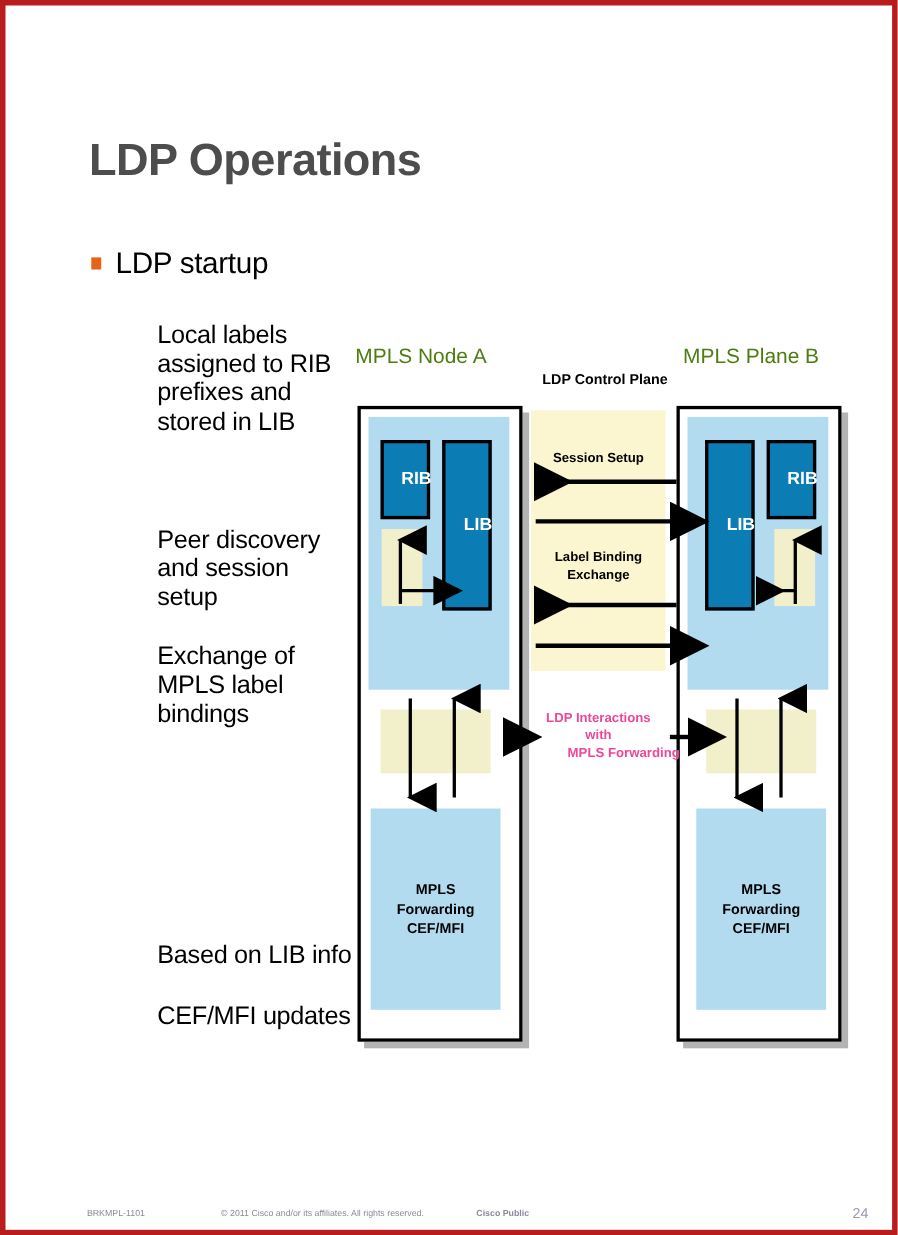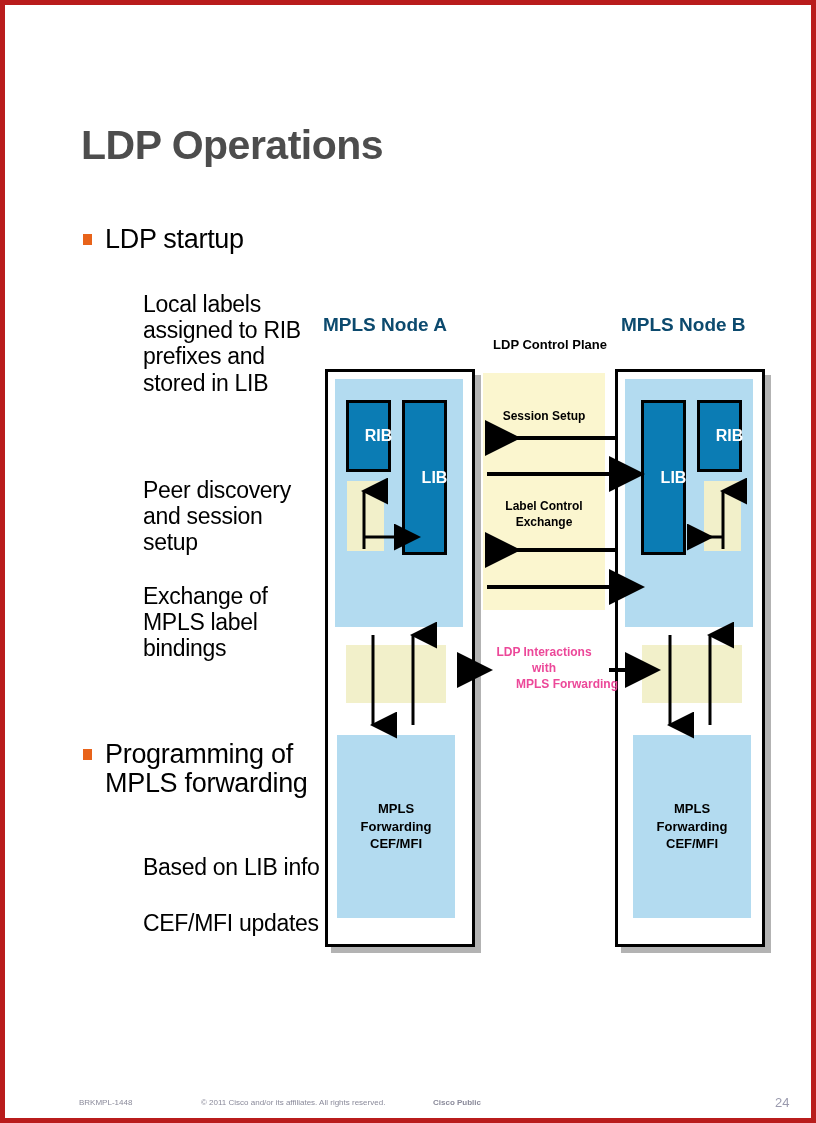--- a/index.html
+++ b/index.html
@@ -53,22 +53,22 @@
   }
   
   .diagram{
     position:absolute;
     left:310px;top:300px;
     width:470px;height:650px;
   }
   .node-heading{
     position:absolute;
     font-size:19px;
-    font-weight:bold;
-    color:#0c4a6e;
+    font-weight:normal;
+    color:#4d7c0f;
     white-space:nowrap;
   }
   .center-heading{
     position:absolute;
     font-size:13px;
     font-weight:bold;
     color:#000000;
     white-space:nowrap;
     text-align:center;
   }
@@ -160,34 +160,30 @@
     <span class="marker"></span>
     <span>LDP startup</span>
   </div>
 
   <div class="bullet-l2" style="left:138px;top:286px;width:176px;">Local labels assigned to RIB prefixes and stored in LIB</div>
 
   <div class="bullet-l2" style="left:138px;top:472px;width:180px;">Peer discovery and session setup</div>
 
   <div class="bullet-l2" style="left:138px;top:578px;width:160px;">Exchange of MPLS label bindings</div>
 
-  <div class="bullet-l1" style="left:100px;top:735px;width:220px;">
-    <span class="marker"></span>
-    <span>Programming of MPLS forwarding</span>
-  </div>
 
   <div class="bullet-l2" style="left:138px;top:905px;width:200px;">CEF/MFI updates</div>
 
   <div class="bullet-l2" style="left:138px;top:849px;width:200px;">Based on LIB info</div>
 
   <div class="diagram">
 
     <div class="node-heading" style="left:8px;top:9px;">MPLS Node A</div>
     <div class="center-heading" style="left:165px;top:32px;width:140px;">LDP Control Plane</div>
-    <div class="node-heading" style="left:306px;top:9px;">MPLS Node B</div>
+    <div class="node-heading" style="left:306px;top:9px;">MPLS Plane B</div>
 
     <div class="center-band" style="left:168px;top:68px;width:122px;height:237px;"></div>
 
     <div class="node-frame" style="left:10px;top:64px;width:150px;height:578px;"></div>
 
     <div class="ctrl-panel" style="left:20px;top:74px;width:128px;height:248px;"></div>
 
     <div class="yellow" style="left:32px;top:176px;width:37px;height:70px;"></div>
 
     <div class="db-box" style="left:31px;top:95px;width:45px;height:72px;">
@@ -227,21 +223,21 @@
     <div class="fwd-panel" style="left:318px;top:430px;width:118px;height:183px;">
       <div>
         <div>MPLS</div>
         <div>Forwarding</div>
         <div>CEF/MFI</div>
       </div>
     </div>
 
     <div class="msg-label" style="left:168px;top:104px;width:122px;">Session Setup</div>
 
-    <div class="msg-label" style="left:168px;top:194px;width:122px;">Label Control</div>
+    <div class="msg-label" style="left:168px;top:194px;width:122px;">Label Binding</div>
     <div class="msg-label" style="left:168px;top:210px;width:122px;">Exchange</div>
 
     <div class="ldp-int-label" style="left:155px;top:340px;width:148px;">LDP Interactions</div>
     <div class="ldp-int-label" style="left:155px;top:356px;width:148px;">with</div>
     <div class="ldp-int-label" style="left:155px;top:372px;width:148px;text-align:right;">MPLS Forwarding</div>
 
     <svg class="arrow-svg" width="470" height="650">
       <defs>
         <marker id="ahL" markerWidth="9" markerHeight="9" refX="8" refY="4.5" orient="auto" markerUnits="strokeWidth">
           <path d="M9,0 L9,9 L0,4.5 z" fill="#000000"></path>
@@ -277,19 +273,19 @@
       <line x1="58" y1="330" x2="58" y2="420" stroke="#000000" stroke-width="3" marker-end="url(#ahD)"></line>
       <line x1="98" y1="420" x2="98" y2="330" stroke="#000000" stroke-width="3" marker-end="url(#ahU)"></line>
 
       <line x1="355" y1="330" x2="355" y2="420" stroke="#000000" stroke-width="3" marker-end="url(#ahD)"></line>
       <line x1="395" y1="420" x2="395" y2="330" stroke="#000000" stroke-width="3" marker-end="url(#ahU)"></line>
     </svg>
 
   </div>
 
   <div class="footer">
-    <span class="f-code">BRKMPL-1448</span>
+    <span class="f-code">BRKMPL-1101</span>
     <span class="f-copy">© 2011 Cisco and/or its affiliates. All rights reserved.</span>
     <span class="f-pub">Cisco Public</span>
     <span class="f-num">24</span>
   </div>
 
 </div>
 
 </body></html>

